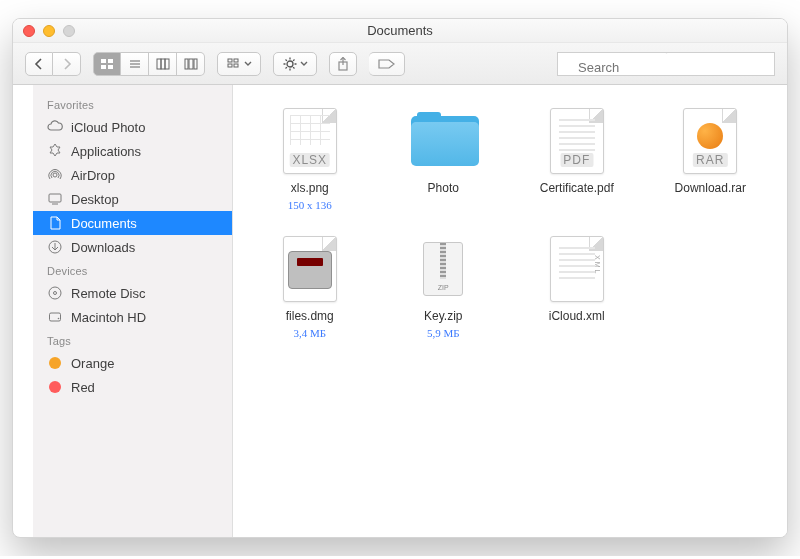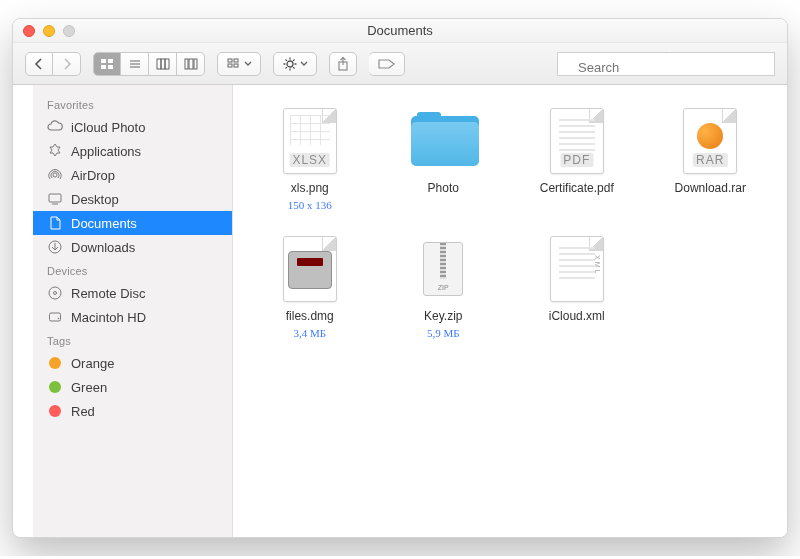--- a/index.html
+++ b/index.html
@@ -273,26 +273,20 @@
         </div>
         <div class="sec-title">Tags</div>
         <div class="item">
           <span class="ic">
             <span class="tag-dot" style="background:#f6a428"></span>
           </span>
           <span>Orange</span>
         </div>
         <div class="item">
           <span class="ic">
-            <span class="tag-dot" style="background:#7cc13e"></span>
-          </span>
-          <span>Green</span>
-        </div>
-        <div class="item">
-          <span class="ic">
             <span class="tag-dot" style="background:#ff5c5c"></span>
           </span>
           <span>Red</span>
         </div>
       </div>
     <div class="content">
       <div class="grid" id="grid">
           <div class="cell">
     <div class="thumb">
               <div class="sheet">

